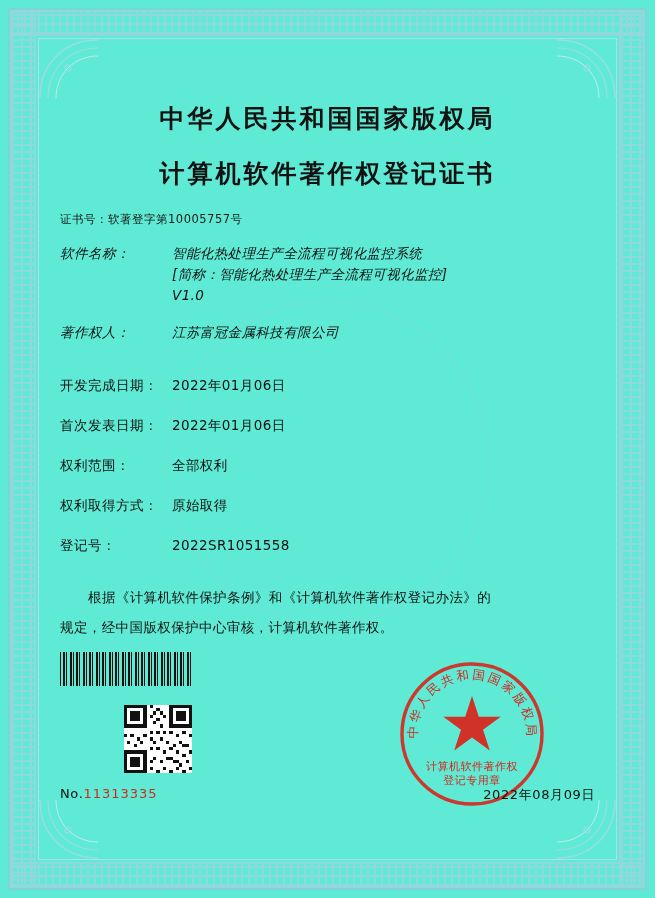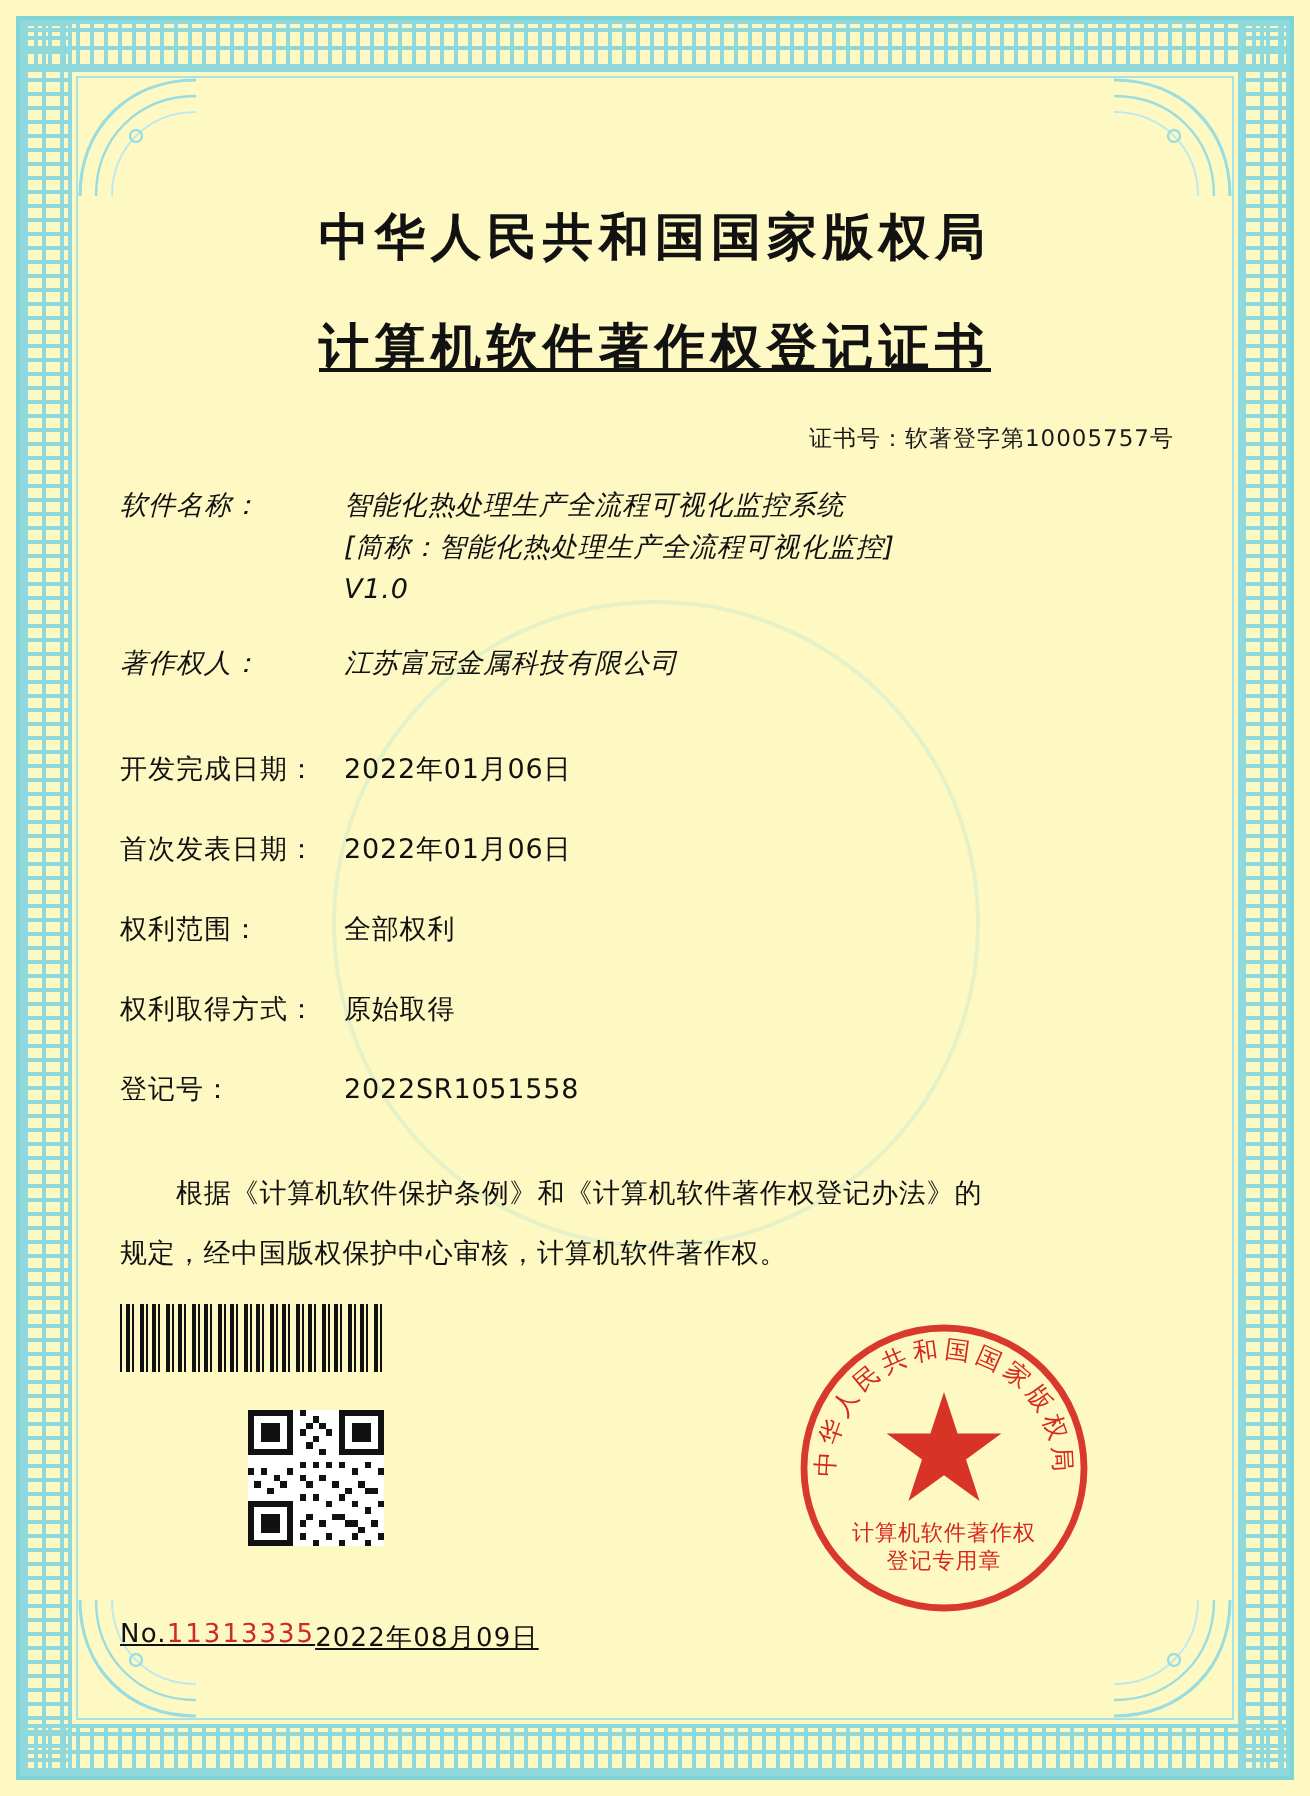--- a/index.html
+++ b/index.html
@@ -10,21 +10,21 @@
   body {
     width: 655px;
     height: 898px;
     font-family: "DejaVu Sans", "Liberation Sans", sans-serif;
     overflow: hidden;
   }
   .certificate {
     position: relative;
     width: 655px;
     height: 898px;
-    background: #fef9c3;
+    background: #5eead4;
     box-sizing: border-box;
   }
   
   .border-frame {
     position: absolute;
     left: 8px;
     top: 8px;
     right: 8px;
     bottom: 8px;
     border: 2px solid #7fd4d8;
@@ -118,25 +118,23 @@
     letter-spacing: 3px;
     font-family: "DejaVu Serif", "Liberation Serif", serif;
   }
   .title-main {
     font-size: 25px;
     margin-top: 26px;
   }
   .title-sub {
     font-size: 25px;
     margin-top: 22px;
-    text-decoration: underline;
   }
   .cert-no {
     margin-top: 22px;
-    text-align: right;
     padding-right: 8px;
     font-size: 11.5px;
     color: #1a1a1a;
     letter-spacing: 0.5px;
   }
 
   .field-block { margin-top: 16px; font-style: italic; }
   .field-row {
     display: flex;
     align-items: flex-start;
@@ -204,26 +202,25 @@
     width: 148px;
     height: 148px;
   }
   .seal svg { display: block; }
 
   
   .footer {
     position: absolute;
     left: 60px;
     right: 60px;
-    top: 810px;
+    top: 786px;
     display: flex;
-    justify-content: flex-start;
+    justify-content: space-between;
     font-size: 13px;
     color: #111;
-    text-decoration: underline;
   }
   .footer-no { letter-spacing: 0.6px; }
   .footer-no .red { color: #cf2a22; letter-spacing: 1px; }
   .footer-date { letter-spacing: 0.6px; }
 </style>
 </head>
 <body>
 
 <div class="certificate">
 

